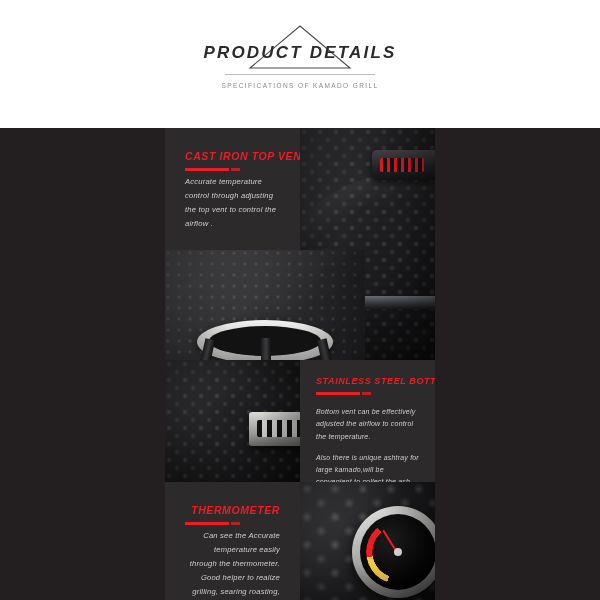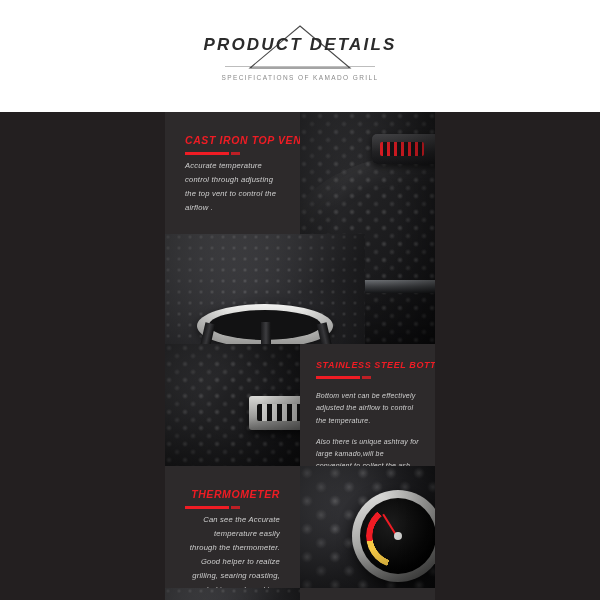--- a/index.html
+++ b/index.html
@@ -11,21 +11,21 @@
   }
   .page {
     position: relative;
     width: 600px; height: 600px;
     background: #ffffff;
   }
 
   
   .header {
     position: relative;
-    height: 112px;
+    height: 128px;
     background: #ffffff;
     display: flex;
     flex-direction: column;
     align-items: center;
     justify-content: center;
   }
   .header-deco {
     position: absolute;
     top: 22px;
     left: 50%;

